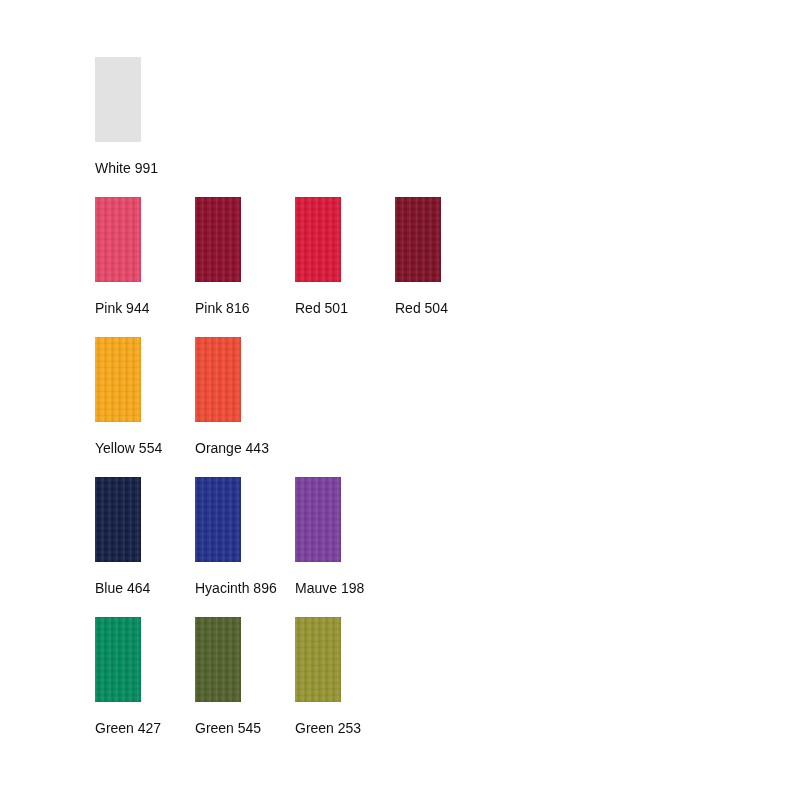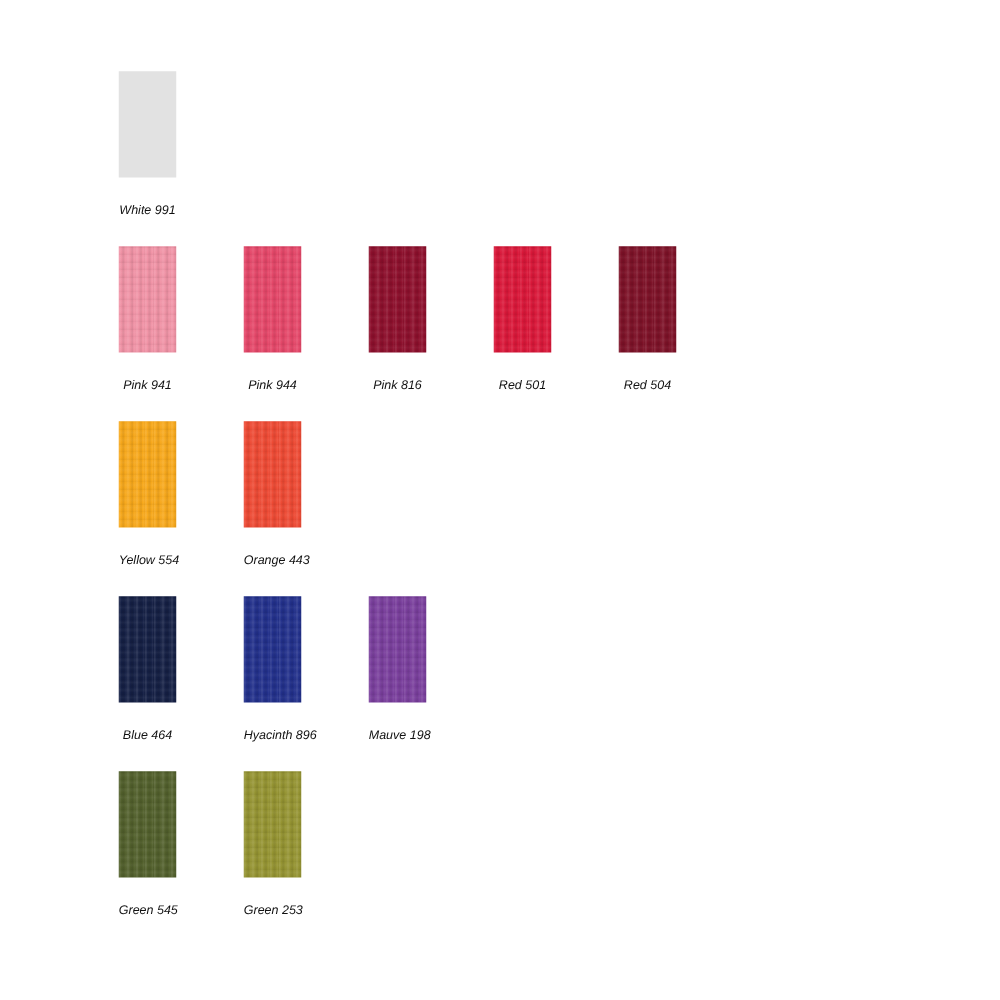--- a/index.html
+++ b/index.html
@@ -88,47 +88,42 @@
     pointer-events: none;
   }
 
   .swatch-chip.flat::before,
   .swatch-chip.flat::after {
     display: none;
   }
 
   .swatch-label {
     margin-top: 20px;
-    font-size: 10px;
+    font-size: 14px;
     line-height: 13px;
     color: #111111;
     white-space: nowrap;
     width: 46px;
     text-align: center;
     transform: translateX(-50%);
     margin-left: 23px;
-    font-style: italic;
   }
 </style>
 </head>
 <body>
 
 <div id="chart-root">
   <div class="swatch-rows">
       <div class="swatch-row">
         <div class="swatch-cell">
           <div class="swatch-chip flat" style="background-color: rgb(226, 226, 226);"></div>
           <div class="swatch-label">White 991</div>
         </div>
       </div>
       <div class="swatch-row">
-        <div class="swatch-cell">
-          <div class="swatch-chip" style="background-color: rgb(241, 147, 166);"></div>
-          <div class="swatch-label">Pink 941</div>
-        </div>
         <div class="swatch-cell">
           <div class="swatch-chip" style="background-color: rgb(229, 71, 105);"></div>
           <div class="swatch-label">Pink 944</div>
         </div>
         <div class="swatch-cell">
           <div class="swatch-chip" style="background-color: rgb(141, 15, 44);"></div>
           <div class="swatch-label">Pink 816</div>
         </div>
         <div class="swatch-cell">
           <div class="swatch-chip" style="background-color: rgb(218, 23, 57);"></div>
@@ -158,20 +153,24 @@
           <div class="swatch-chip" style="background-color: rgb(34, 48, 139);"></div>
           <div class="swatch-label">Hyacinth 896</div>
         </div>
         <div class="swatch-cell">
           <div class="swatch-chip" style="background-color: rgb(122, 63, 157);"></div>
           <div class="swatch-label">Mauve 198</div>
         </div>
       </div>
       <div class="swatch-row">
         <div class="swatch-cell">
+          <div class="swatch-chip" style="background-color: rgb(4, 138, 94);"></div>
+          <div class="swatch-label">Green 427</div>
+        </div>
+        <div class="swatch-cell">
           <div class="swatch-chip" style="background-color: rgb(82, 96, 44);"></div>
           <div class="swatch-label">Green 545</div>
         </div>
         <div class="swatch-cell">
           <div class="swatch-chip" style="background-color: rgb(149, 148, 50);"></div>
           <div class="swatch-label">Green 253</div>
         </div>
       </div>
     </div>
 </div>

